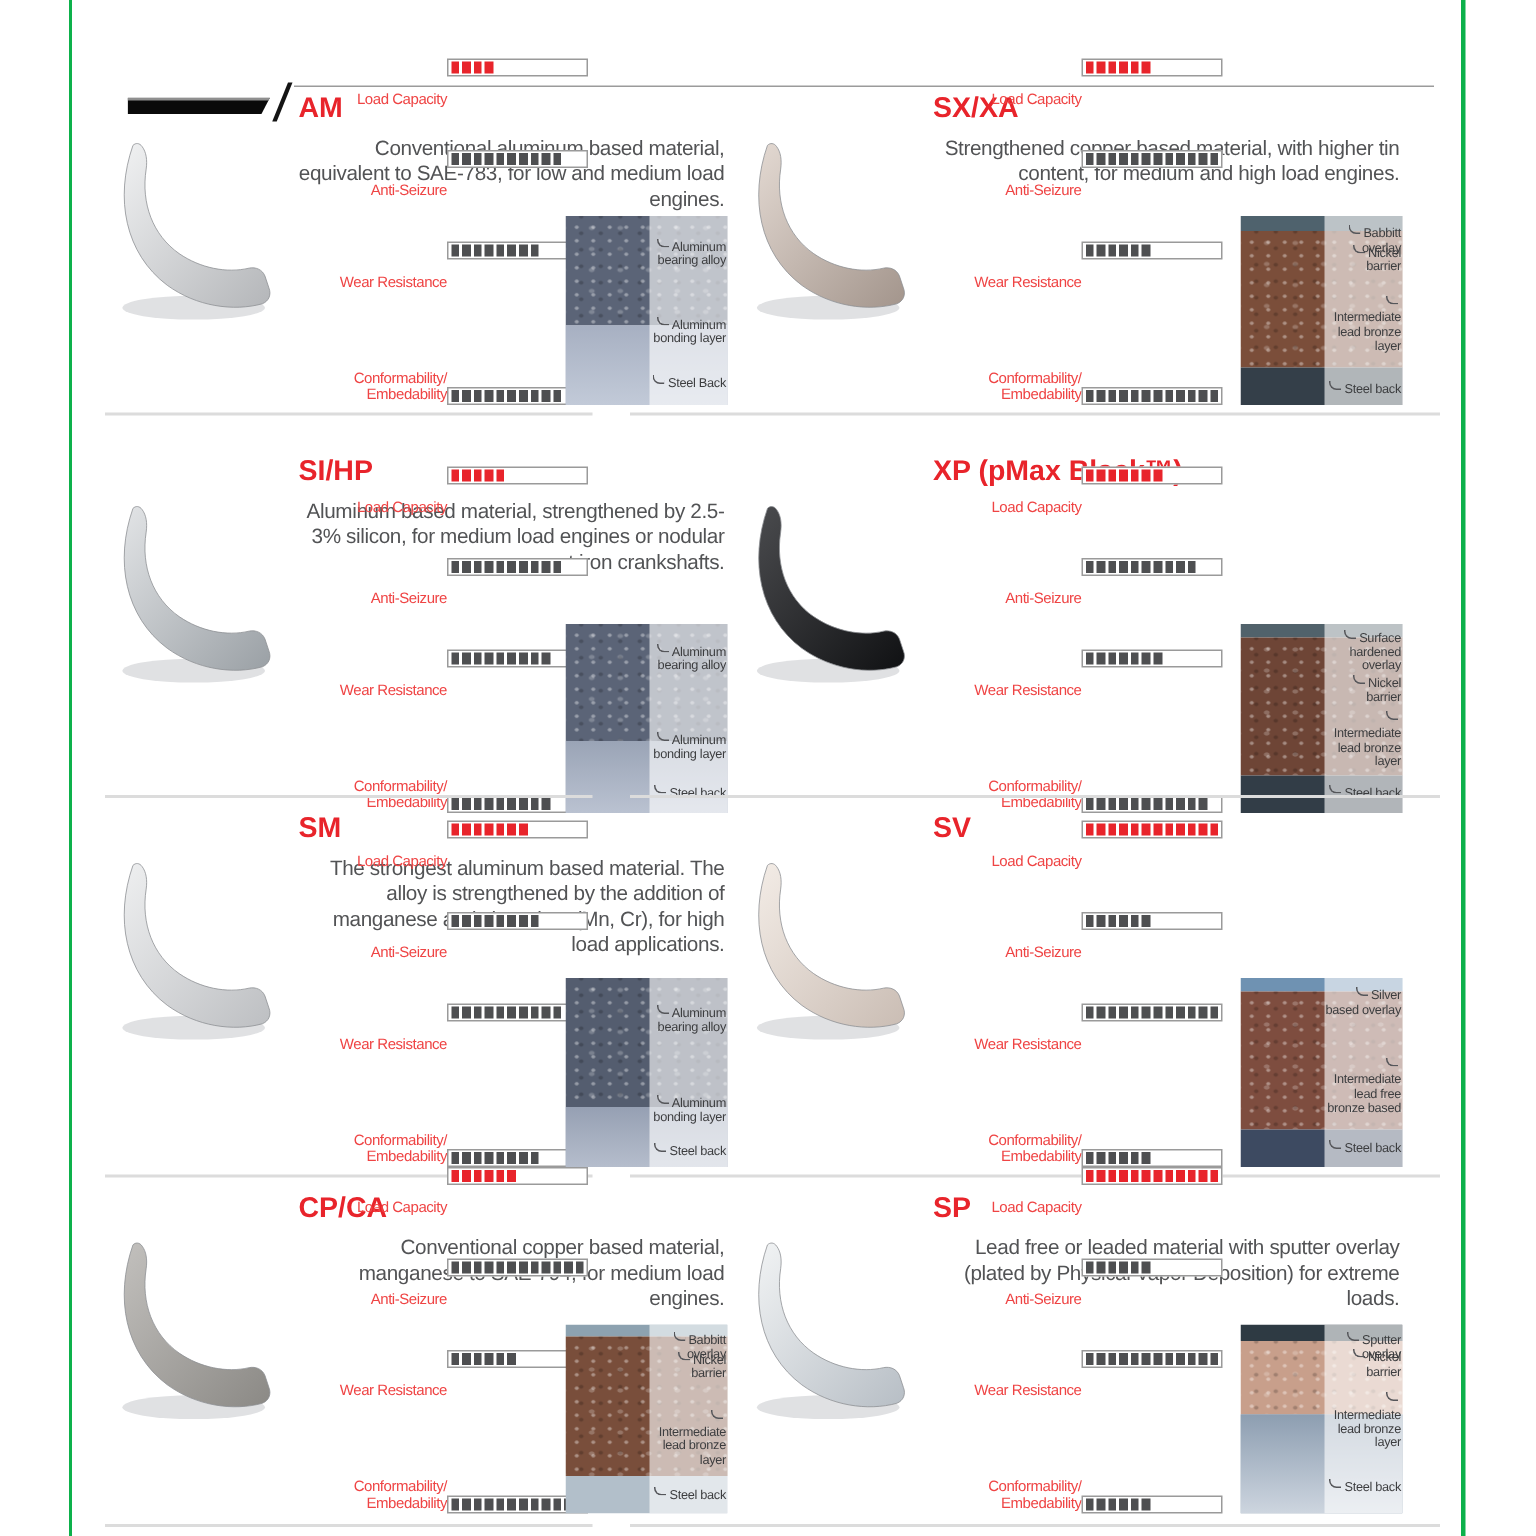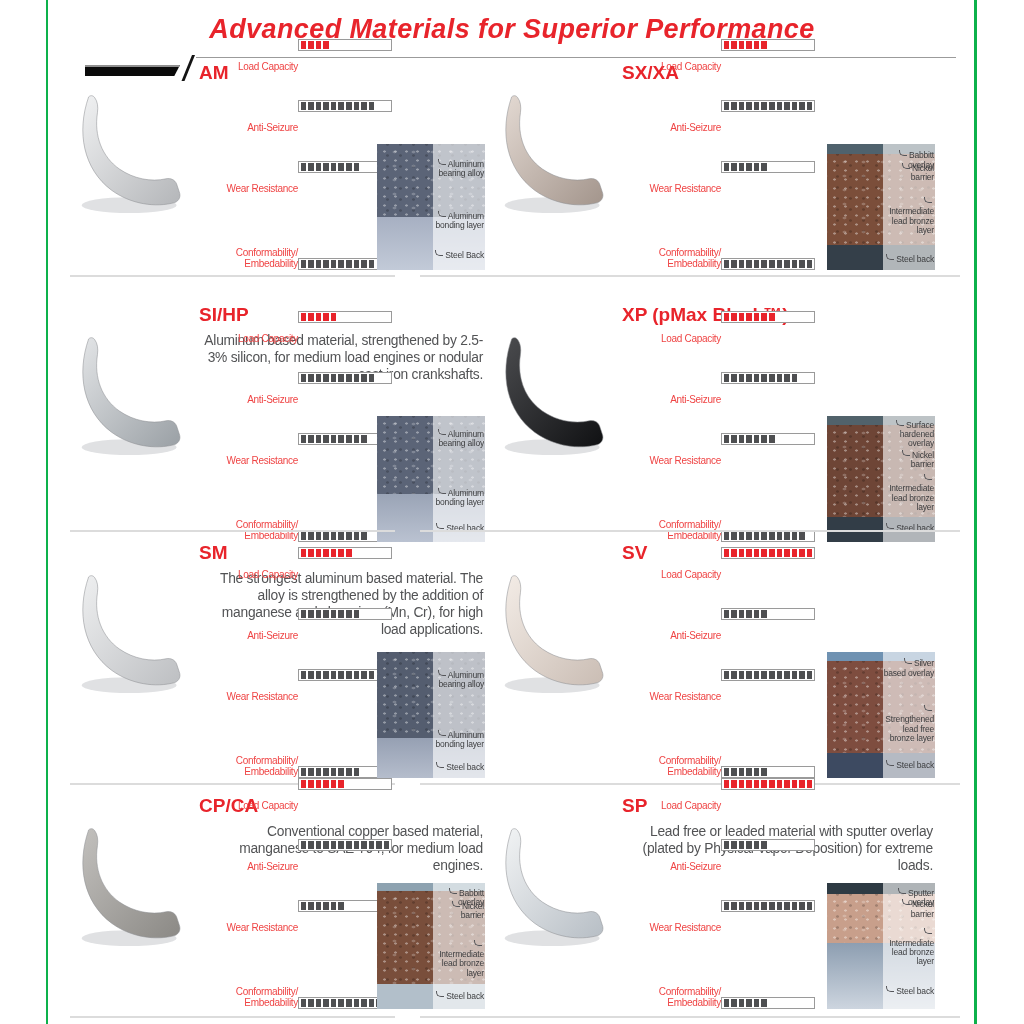--- a/index.html
+++ b/index.html
@@ -50,39 +50,39 @@
   .layer-label::before{content:"";display:inline-block;width:7px;height:5px;
       border-left:1px solid #55565a;border-bottom:1px solid #55565a;
       border-bottom-left-radius:5px;margin-right:2px;vertical-align:2px;}
 </style>
 </head>
 <body>
 
 <div class="page">
   <div class="green-line green-left"></div>
   <div class="green-line green-right"></div>
-  <div class="title">Advanced Materials for Superior Performance</div>
   <div class="top-rule"></div>
   <div class="black-tab"></div>
   <div class="slash"></div>
 
   <div class="row" style="top:60px;height:216px">
     <div class="cell cell-left">
   <div class="section">
     <svg class="bearing" viewBox="0 0 150 140">
       <defs>
         <linearGradient class="bgrad" x1="0" y1="0" x2="1" y2="1" id="bgrad0">
           <stop offset="0" stop-color="#f0f1f2"></stop>
           <stop offset="1" stop-color="#b4b6b9"></stop>
         </linearGradient>
       </defs>
       <ellipse cx="74" cy="127" rx="54" ry="9" fill="rgba(100,105,115,0.20)"></ellipse>
       <path class="bpath" d="M28,4 C14,44 22,86 54,110 C76,126 104,130 126,124 C131,122 133,117 131,112 L128,103 C126,98 121,96 116,97 C99,101 79,97 63,86 C43,72 34,48 38,22 C39,15 38,9 35,5 C33,2 30,2 28,4 Z" stroke="#8d8f93" stroke-width="0.6" fill="url(#bgrad0)"></path>
     </svg>
     <div class="code">AM</div>
+    <div class="desc">Conventional aluminum based material, equivalent  to SAE-783, for low and medium load engines.</div>
     <div class="ratings">
       <div class="rating-row">
         <div class="rating-label">Load Capacity</div>
         <div class="rating-bar">
                 <div class="seg fill-red"></div>
                 <div class="seg fill-red"></div>
                 <div class="seg fill-red"></div>
                 <div class="seg fill-red"></div>
                 <div class="seg"></div>
                 <div class="seg"></div>
@@ -169,20 +169,21 @@
       <defs>
         <linearGradient class="bgrad" x1="0" y1="0" x2="1" y2="1" id="bgrad1">
           <stop offset="0" stop-color="#e3d9d2"></stop>
           <stop offset="1" stop-color="#a3958c"></stop>
         </linearGradient>
       </defs>
       <ellipse cx="74" cy="127" rx="54" ry="9" fill="rgba(100,105,115,0.20)"></ellipse>
       <path class="bpath" d="M28,4 C14,44 22,86 54,110 C76,126 104,130 126,124 C131,122 133,117 131,112 L128,103 C126,98 121,96 116,97 C99,101 79,97 63,86 C43,72 34,48 38,22 C39,15 38,9 35,5 C33,2 30,2 28,4 Z" stroke="#8d8f93" stroke-width="0.6" fill="url(#bgrad1)"></path>
     </svg>
     <div class="code">SX/XA</div>
+    <div class="desc">Strengthened copper based material, with higher tin content, for medium and high load engines.</div>
     <div class="ratings">
       <div class="rating-row">
         <div class="rating-label">Load Capacity</div>
         <div class="rating-bar">
                 <div class="seg fill-red"></div>
                 <div class="seg fill-red"></div>
                 <div class="seg fill-red"></div>
                 <div class="seg fill-red"></div>
                 <div class="seg fill-red"></div>
                 <div class="seg fill-red"></div>
@@ -667,21 +668,21 @@
     </div>
     <div class="cross">
       <div class="bands">
               <div style="height: 7%; background-color: rgb(111, 146, 178);"></div>
               <div class="speckle" style="height: 73%; background-color: rgb(126, 77, 63);"></div>
               <div style="height: 20%; background-color: rgb(61, 74, 97);"></div>
             </div>
       <div class="fade"></div>
       <div class="layers">
               <div class="layer-label" style="top: 5%;">Silver based overlay</div>
-              <div class="layer-label" style="top: 42%;">Strengthened lead free bronze layer</div>
+              <div class="layer-label" style="top: 42%;">Intermediate lead free bronze based</div>
               <div class="layer-label" style="top: 86%;">Steel back</div>
             </div>
     </div>
   </div>
 </div>
   </div>
   <div class="divider" style="top:783px;left:70px;width:325px"></div>
   <div class="divider" style="top:783px;left:420px;width:540px"></div>
 
   <div class="row" style="top:793px;height:222px">

